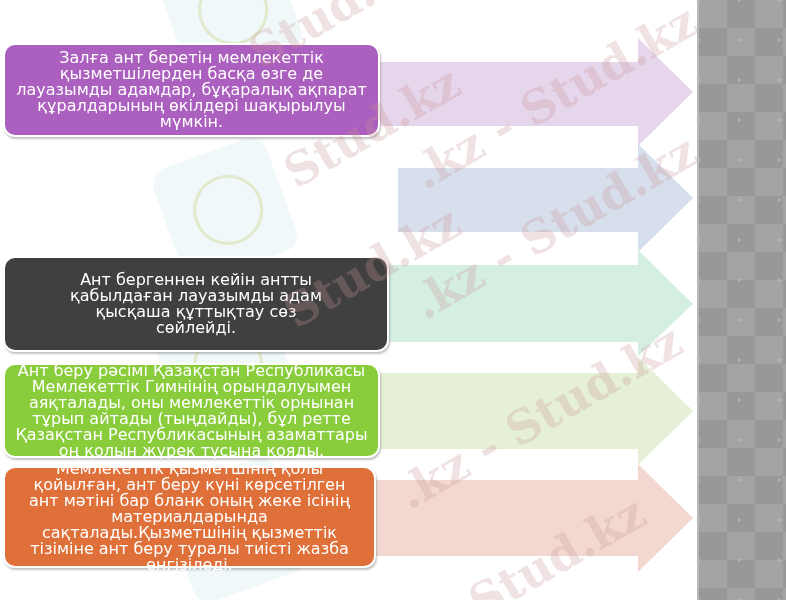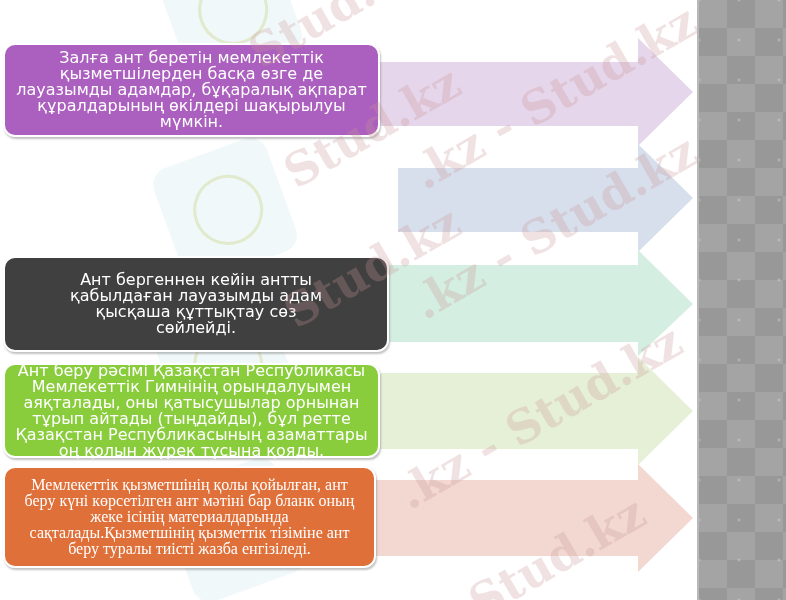--- a/index.html
+++ b/index.html
@@ -89,23 +89,23 @@
   <div class="logo-wm" style="left:165px; top:305px;"></div>
   <div class="logo-wm" style="left:175px; top:470px;"></div>
 
   <div class="box" style="top:43px; width:377px; height:94px; background:#AB5FBE;">
     <span>Залға ант беретін мемлекеттік қызметшілерден басқа өзге де лауазымды адамдар, бұқаралық ақпарат құралдарының өкілдері шақырылуы мүмкін.</span>
   </div>
   <div class="box" style="top:256px; width:386px; height:96px; background:#404040; padding:0 60px;">
     <span>Ант бергеннен кейін антты қабылдаған лауазымды адам қысқаша құттықтау сөз сөйлейді.</span>
   </div>
   <div class="box" style="top:363px; width:377px; height:95px; background:#8ACD3C; padding:0 3px;">
-    <span>Ант беру рәсімі Қазақстан Республикасы Мемлекеттік Гимнінің орындалуымен аяқталады, оны қатысушылар орнынан тұрып айтады (тыңдайды), бұл ретте Қазақстан Республикасының азаматтары оң қолын жүрек тұсына қояды.</span>
+    <span>Ант беру рәсімі Қазақстан Республикасы Мемлекеттік Гимнінің орындалуымен аяқталады, оны мемлекеттік орнынан тұрып айтады (тыңдайды), бұл ретте Қазақстан Республикасының азаматтары оң қолын жүрек тұсына қояды.</span>
   </div>
-  <div class="box" style="top:466px; width:373px; height:102px; background:#E0703A; padding:0 18px;font-family:Liberation Serif, serif;">
+  <div class="box" style="top:466px; width:373px; height:102px; background:#E0703A; padding:0 18px;">
     <span>Мемлекеттік қызметшінің қолы қойылған, ант беру күні көрсетілген ант мәтіні бар бланк оның жеке ісінің материалдарында сақталады.Қызметшінің қызметтік тізіміне ант беру туралы тиісті жазба енгізіледі.</span>
   </div>
 
   <div class="watermark" style="left:395px; top:70px;">.kz - Stud.kz</div>
   <div class="watermark" style="left:275px; top:100px;">Stud.kz</div>
   <div class="watermark" style="left:395px; top:200px;">.kz - Stud.kz</div>
   <div class="watermark" style="left:275px; top:240px;">Stud.kz</div>
   <div class="watermark" style="left:380px; top:390px;">.kz - Stud.kz</div>
   <div class="watermark" style="left:460px; top:530px;">Stud.kz</div>
   <div class="watermark" style="left:240px; top:-20px;">Stud.kz</div>

